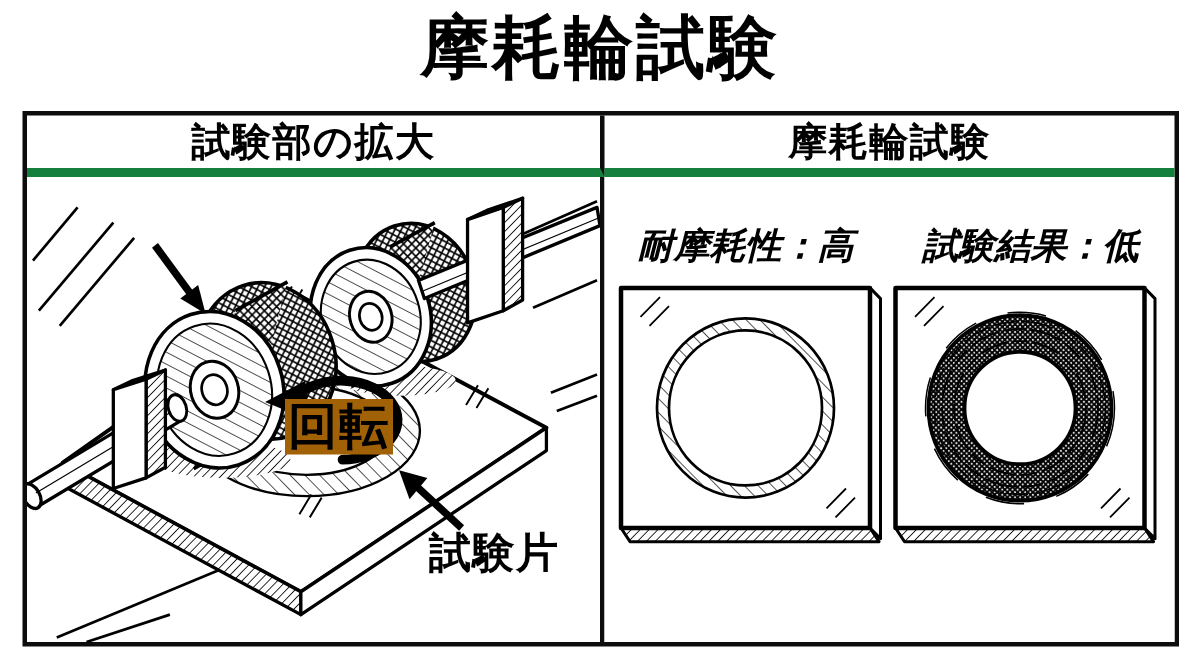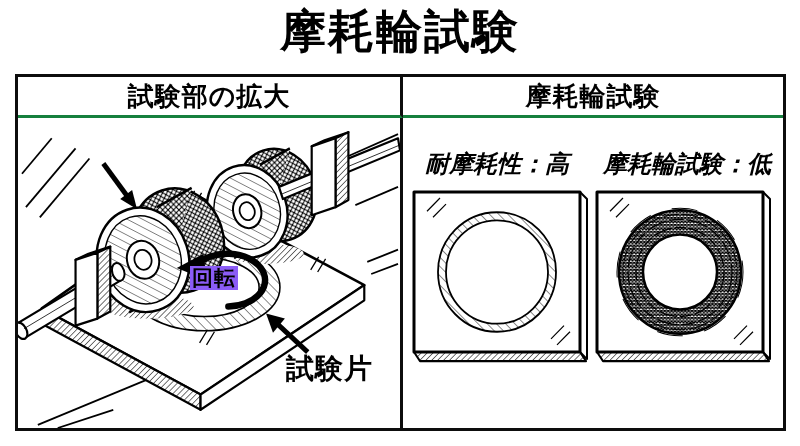--- a/index.html
+++ b/index.html
@@ -12,33 +12,33 @@
     position:absolute;left:0;top:4px;width:800px;text-align:center;
     font-size:46px;font-weight:900;letter-spacing:2px;line-height:1.2;
   }
   .board{
     position:absolute;left:15px;top:74px;width:771px;height:357px;
     border:3px solid #0d0d0d;box-sizing:border-box;background:#fff;
     display:grid;grid-template-columns:385px 1fr;grid-template-rows:41px 1fr;
   }
   .hcell{
     display:flex;align-items:center;justify-content:center;
-    font-size:26px;font-weight:800;border-bottom:3px solid #15803d;
+    font-size:26px;font-weight:800;border-bottom:6px solid #15803d;
     letter-spacing:1px;
   }
   .hcell.left,.ccell.left{border-right:3px solid #0d0d0d;}
   .ccell{position:relative;overflow:hidden;background:#fff;}
   .ccell svg{position:absolute;left:0;top:0;width:100%;height:100%;}
   .ill-label{
     position:absolute;font-weight:900;font-size:28px;line-height:1.05;
     white-space:nowrap;letter-spacing:1px;
   }
   .rot-label{
-    position:absolute;font-weight:900;font-size:21px;line-height:1.05;
-    background:#8b5cf6;padding:1px 2px;white-space:nowrap;letter-spacing:1px;text-align:right;
+    position:absolute;font-weight:900;font-size:33px;line-height:1.05;
+    background:#a16207;padding:1px 2px;white-space:nowrap;letter-spacing:1px;text-align:right;
   }
   .result-label{
     position:absolute;top:30px;text-align:center;font-size:24px;
     font-weight:900;white-space:nowrap;letter-spacing:0px;font-style:italic;
   }
   .result-label.high{left:0;width:188px;}
   .result-label.low{left:188px;width:192px;}
 </style>
 </head>
 <body>
@@ -217,15 +217,15 @@
           <path fill-rule="evenodd" stroke-width="2.5" d="M338 152 a61 61 0 1 0 -122 0 a61 61 0 1 0 122 0 Z
                M314 152 a37 37 0 1 1 -74 0 a37 37 0 1 1 74 0 Z" fill="url(#r-dense)" stroke="#000"></path>
           <circle cx="277" cy="152" r="44" fill="none" stroke="#000" stroke-width="1.2" stroke-dasharray="18 4 11 3"></circle>
           <circle cx="277" cy="152" r="52" fill="none" stroke="#000" stroke-width="1.2" stroke-dasharray="21 3 14 4"></circle>
           <circle cx="277" cy="152" r="57" fill="none" stroke="#000" stroke-width="1" stroke-dasharray="15 3 20 4"></circle>
         </g>
       </g>
     </svg>
 
     <div class="result-label high">耐摩耗性：高</div>
-    <div class="result-label low">摩耗輪試験：低</div>
+    <div class="result-label low">試験結果：低</div>
   </div>
 </div>
 
 </body></html>

